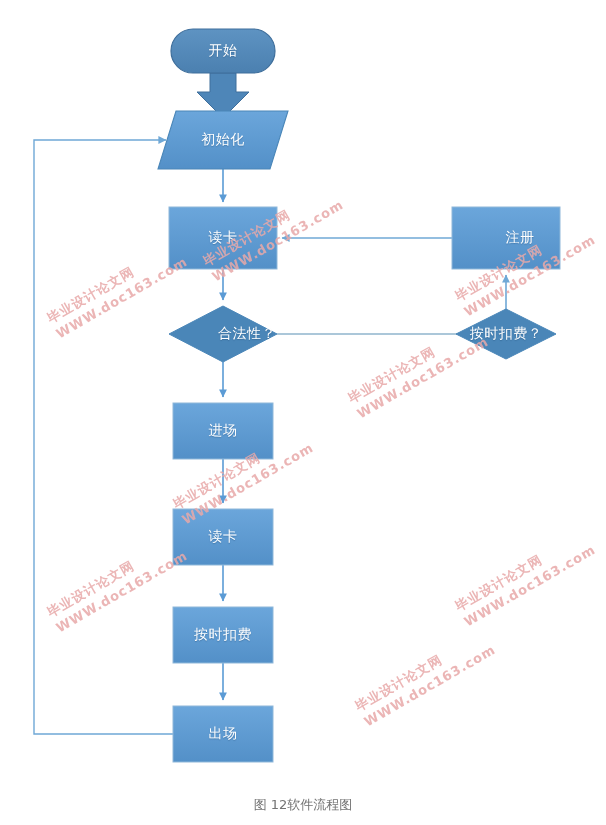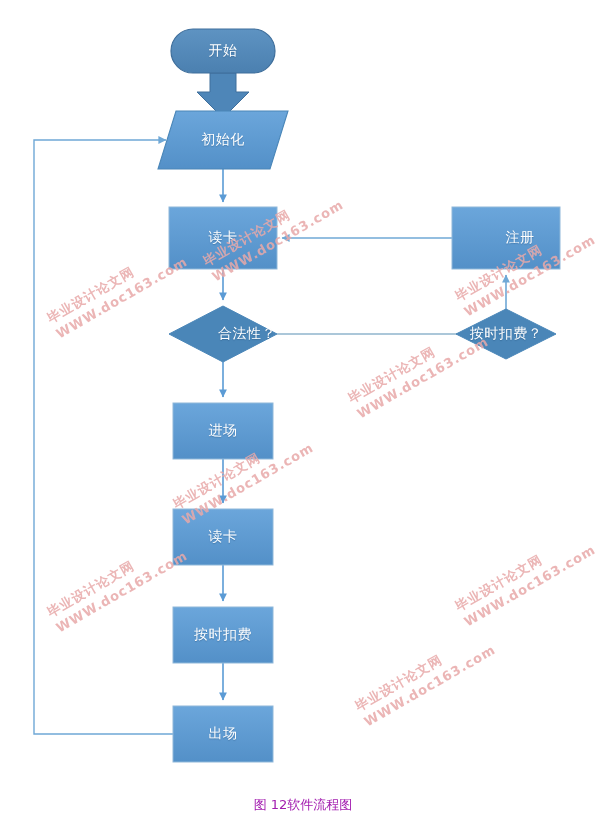--- a/index.html
+++ b/index.html
@@ -33,21 +33,21 @@
     text-align: center;
     transform: translate(-50%, -50%);
     pointer-events: none;
     text-shadow: 0 1px 1px rgba(30,70,110,0.35);
   }
   .caption {
     position: absolute;
     left: 0;
     width: 606px;
     text-align: center;
-    color: #a21caf;
+    color: #737373;
     font-size: 13px;
     font-family: "DejaVu Sans", "Liberation Sans", sans-serif;
   }
   .watermark {
     position: absolute;
     color: #e8a9a9;
     font-size: 13px;
     font-weight: bold;
     letter-spacing: 1px;
     white-space: nowrap;

